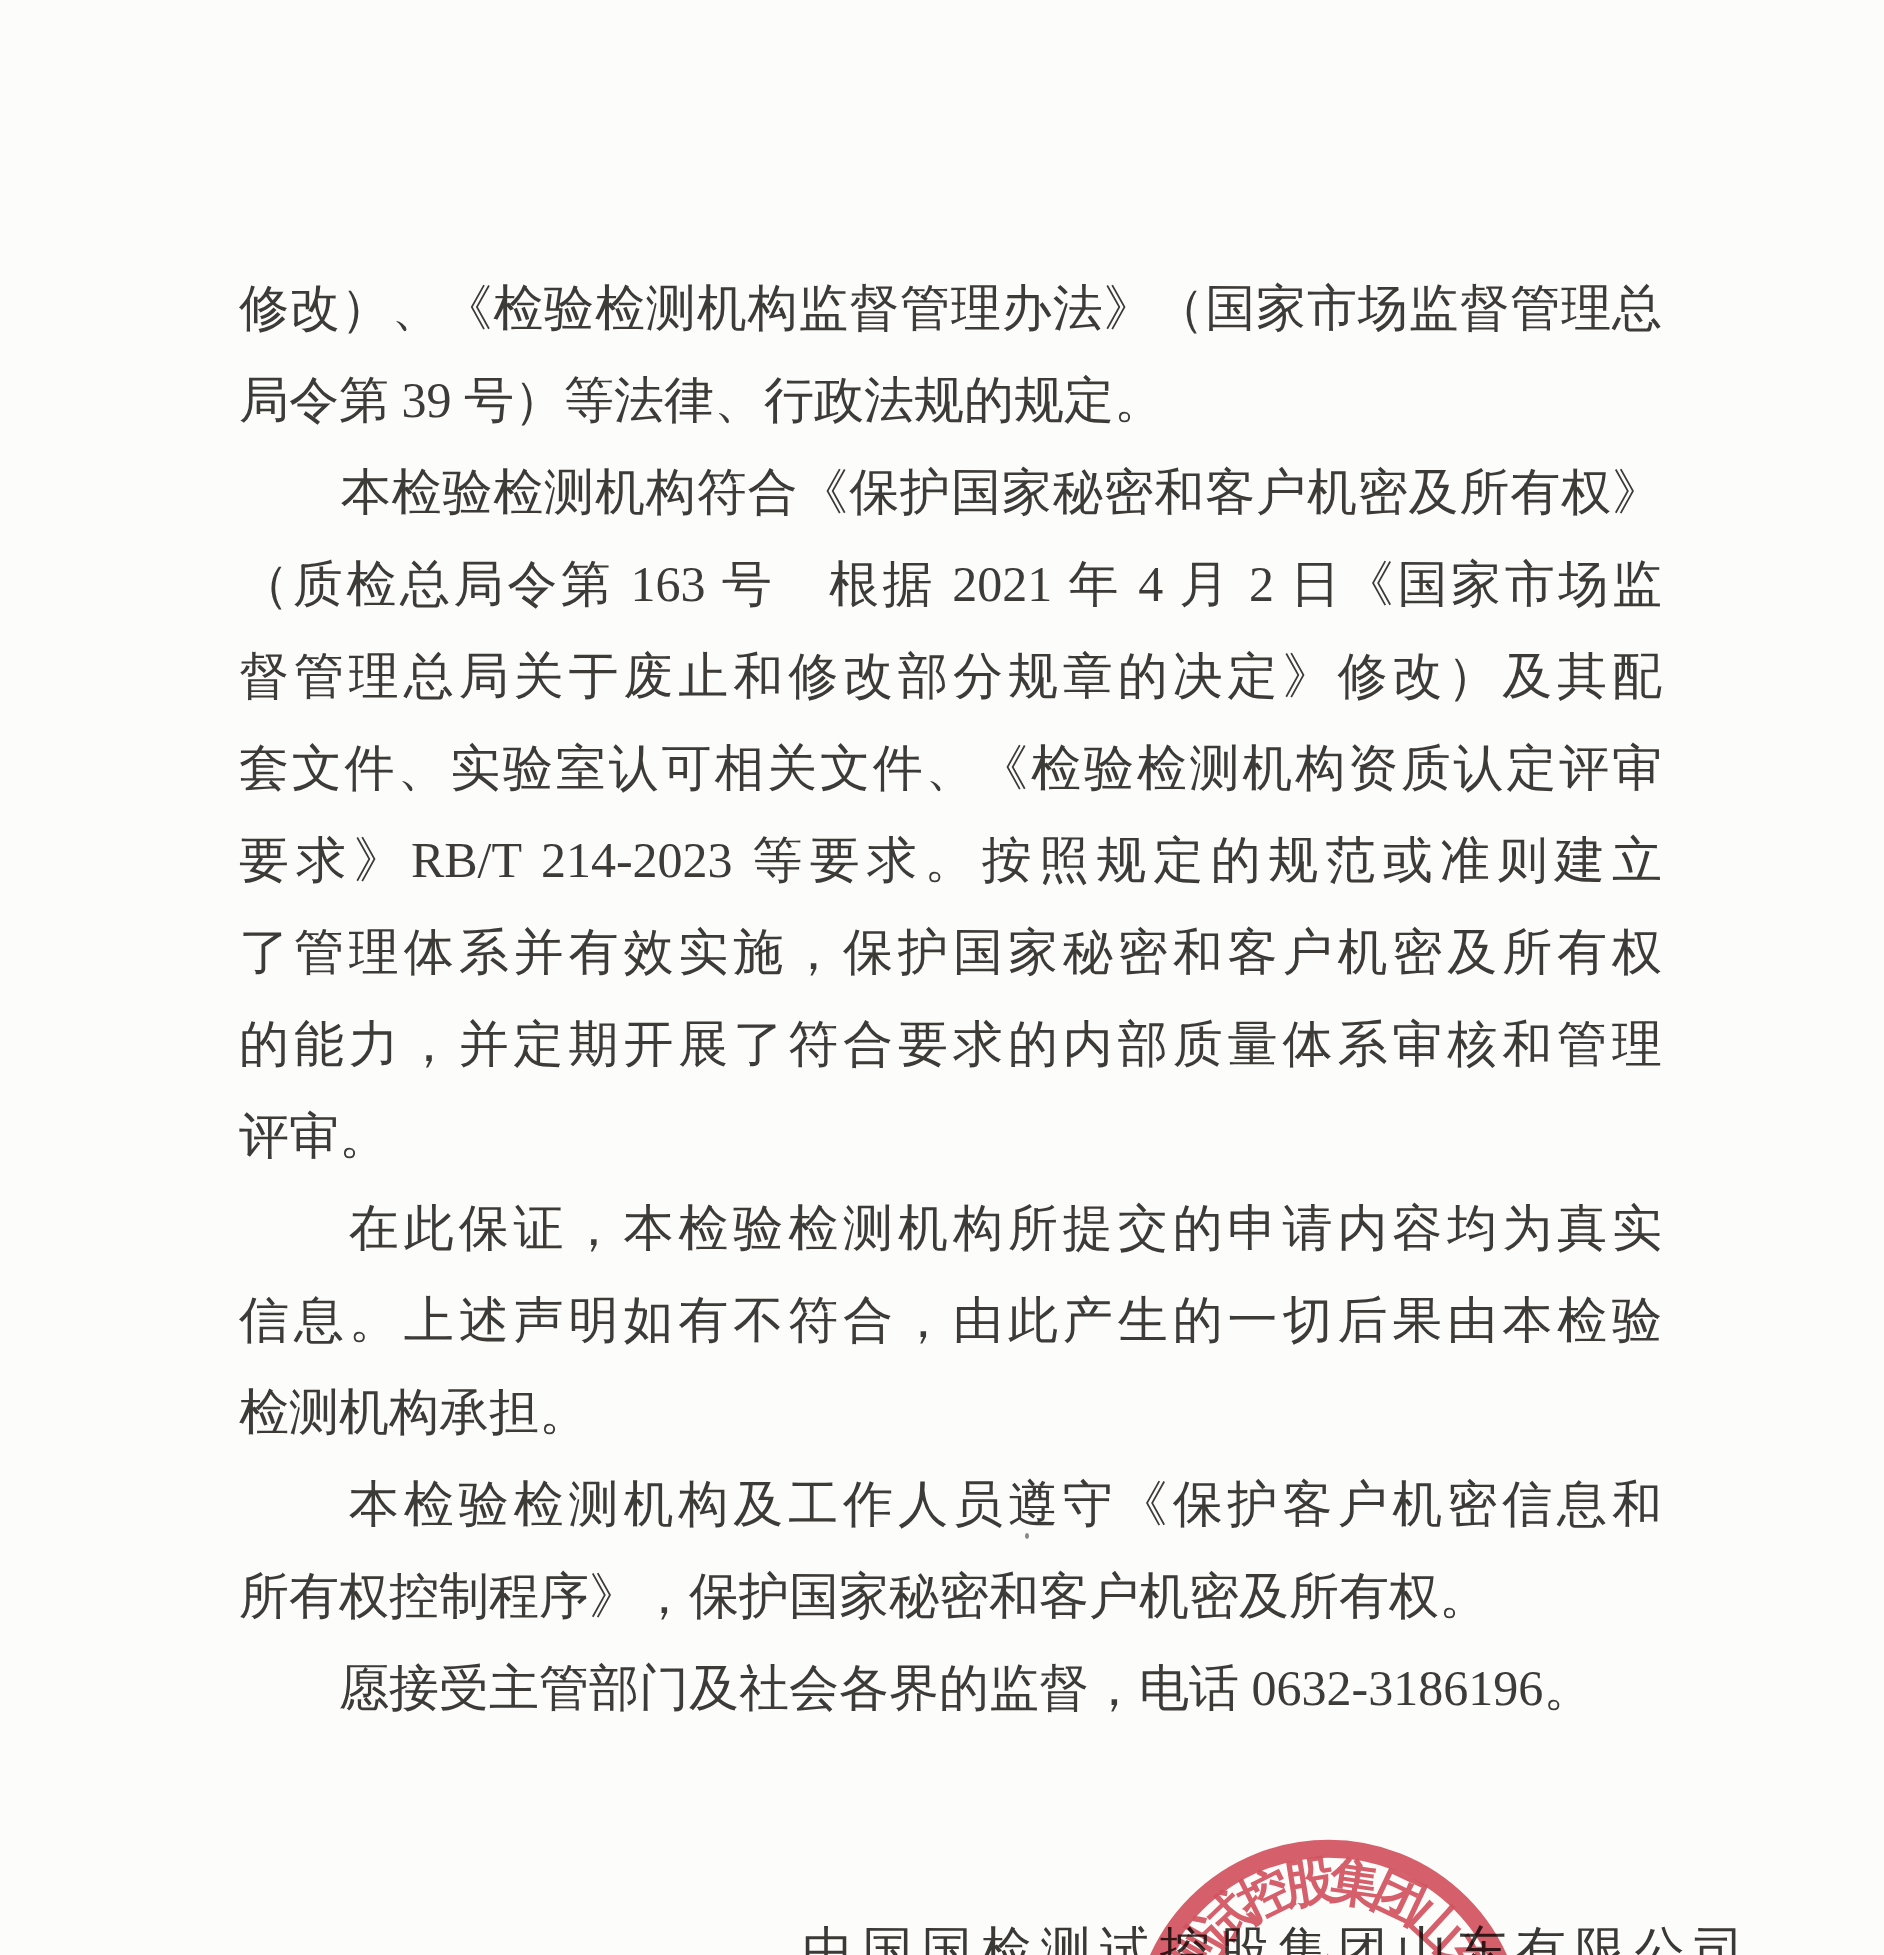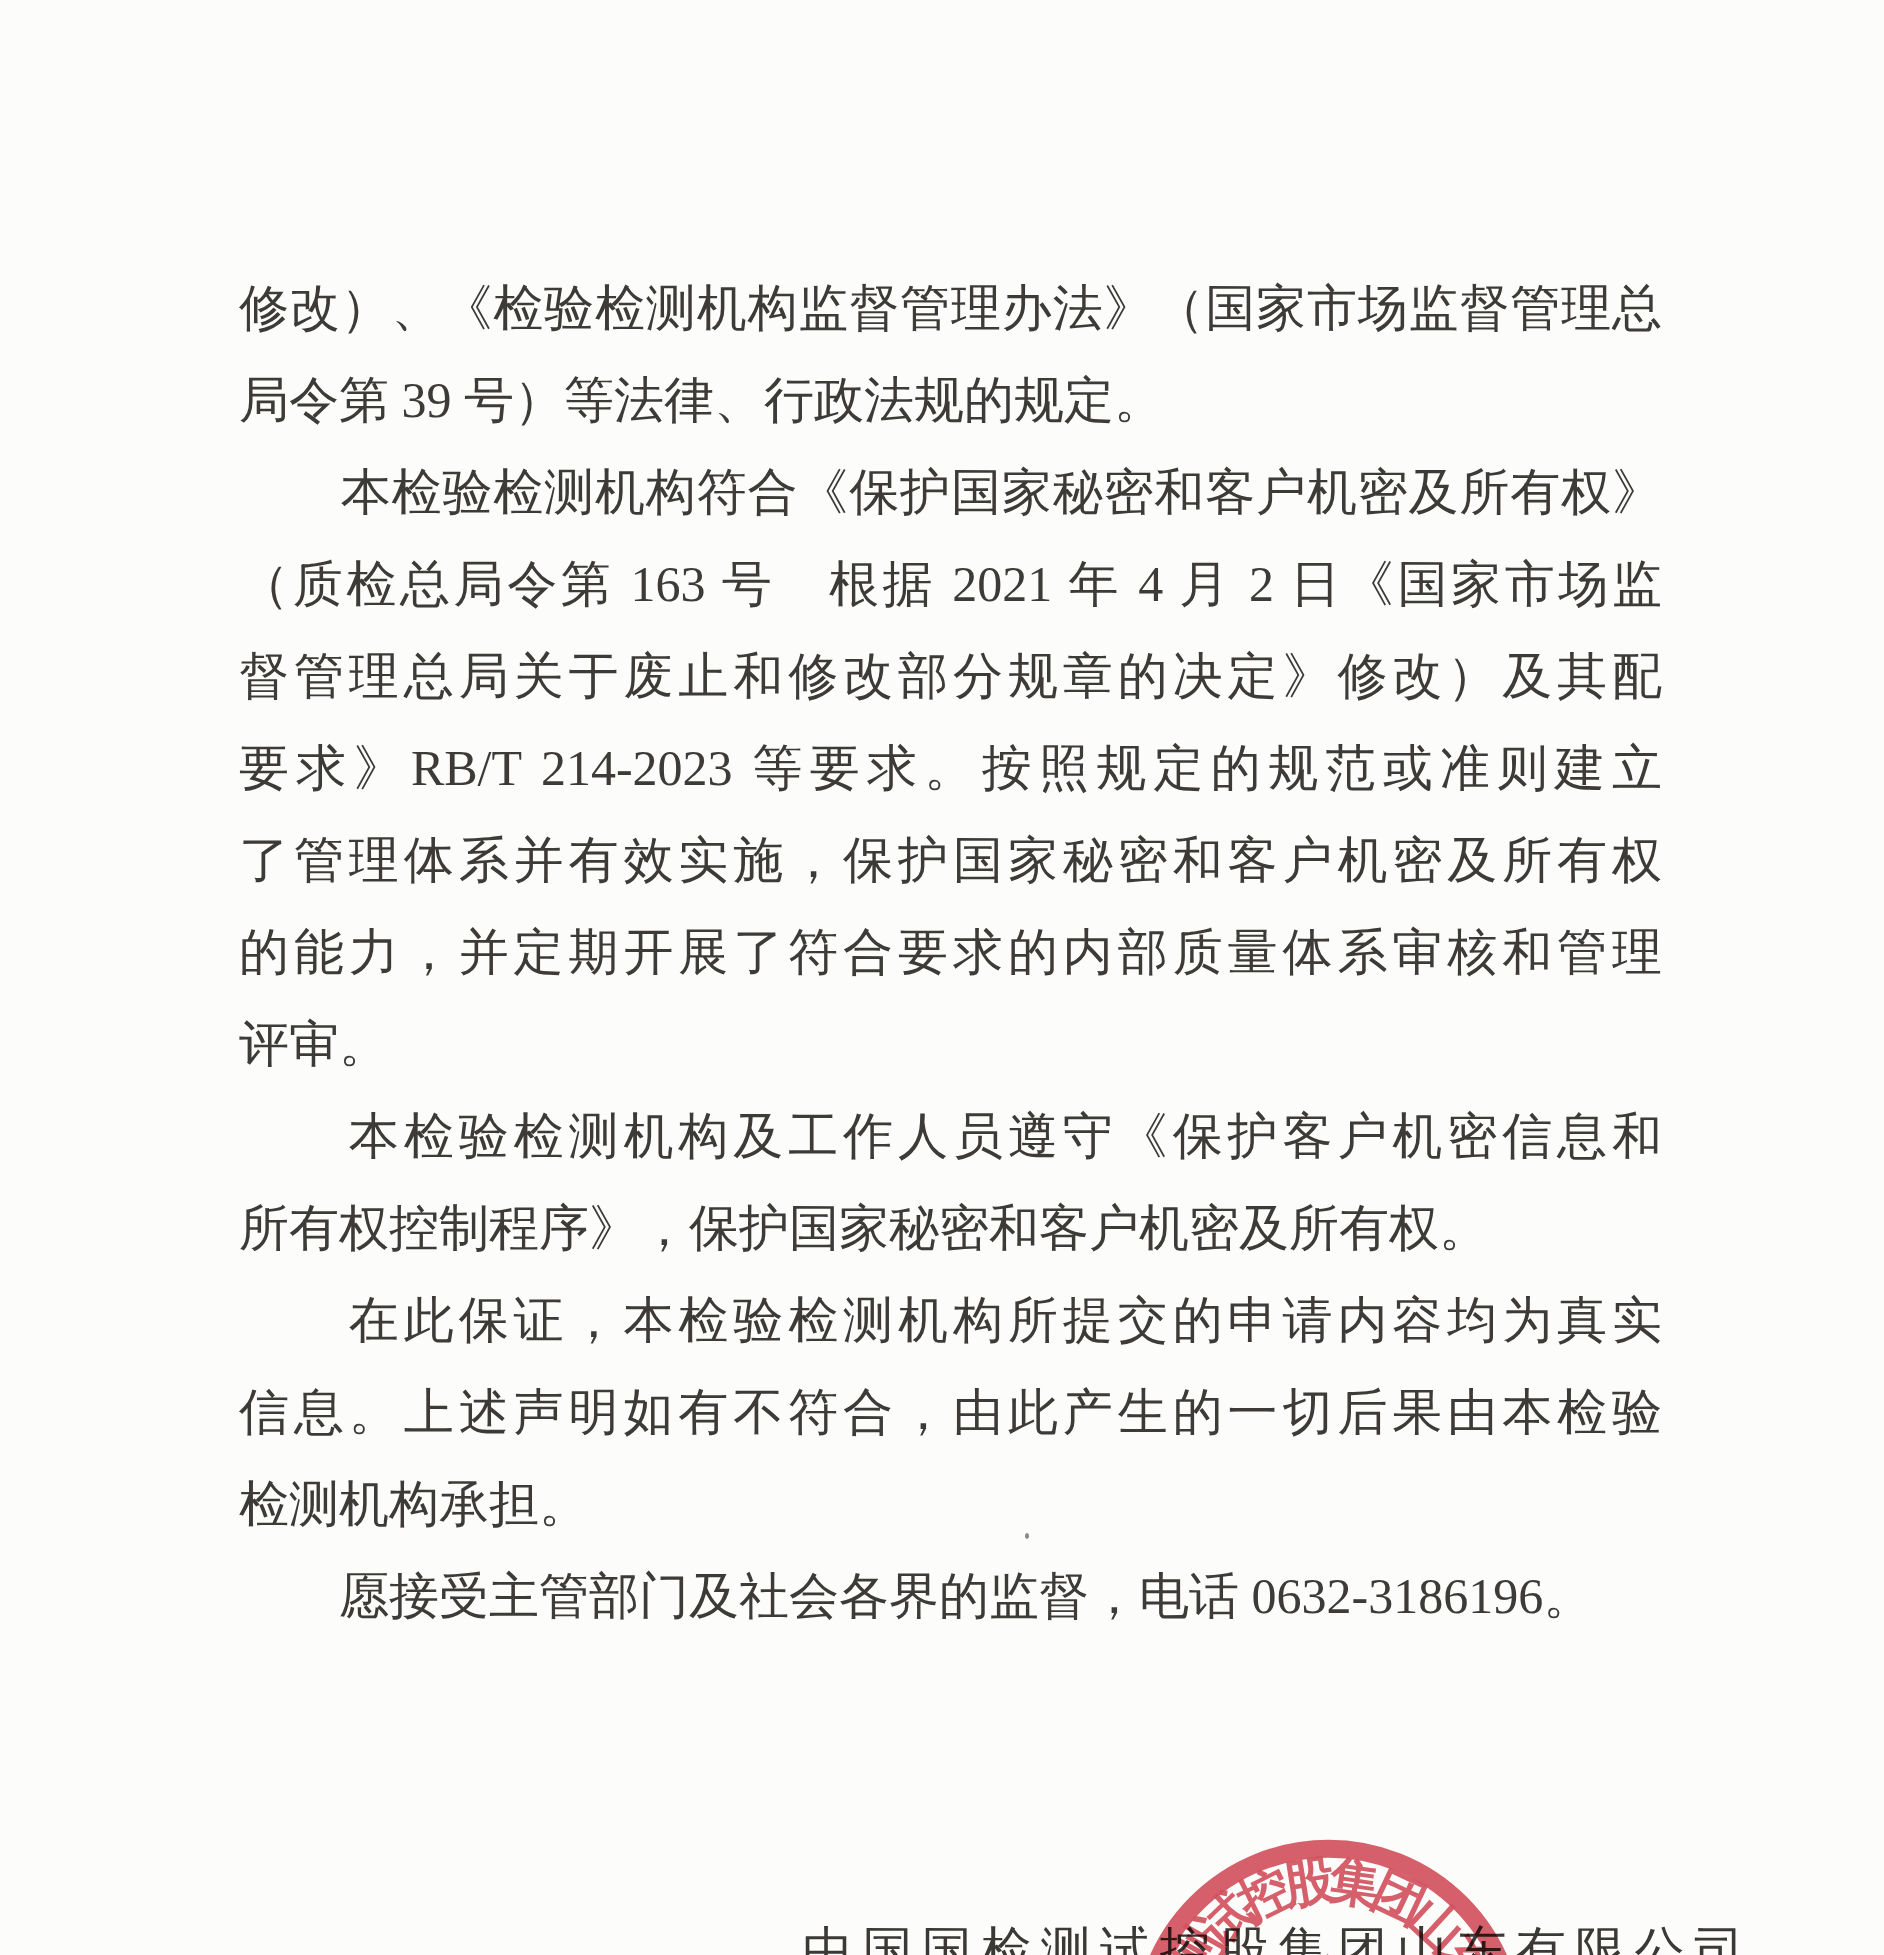--- a/index.html
+++ b/index.html
@@ -40,33 +40,34 @@
 
   <div class="content">
       <div class="para">
         <div class="line fill">修改）、《检验检测机构监督管理办法》（国家市场监督管理总</div>
         <div class="line">局令第 39 号）等法律、行政法规的规定。</div>
       </div>
       <div class="para">
         <div class="line fill">　　本检验检测机构符合《保护国家秘密和客户机密及所有权》</div>
         <div class="line fill">（质检总局令第 163 号　根据 2021 年 4 月 2 日《国家市场监</div>
         <div class="line fill">督管理总局关于废止和修改部分规章的决定》修改）及其配</div>
+        <div class="line fill">套文件、实验室认可相关文件、《检验检测机构资质认定评审</div>
         <div class="line fill">要求》RB/T 214-2023 等要求。按照规定的规范或准则建立</div>
         <div class="line fill">了管理体系并有效实施，保护国家秘密和客户机密及所有权</div>
         <div class="line fill">的能力，并定期开展了符合要求的内部质量体系审核和管理</div>
         <div class="line">评审。</div>
       </div>
       <div class="para">
-        <div class="line fill">　　本检验检测机构及工作人员遵守《保护客户机密信息和</div>
-        <div class="line">所有权控制程序》，保护国家秘密和客户机密及所有权。</div>
-      </div>
-      <div class="para">
         <div class="line fill">　　在此保证，本检验检测机构所提交的申请内容均为真实</div>
         <div class="line fill">信息。上述声明如有不符合，由此产生的一切后果由本检验</div>
         <div class="line">检测机构承担。</div>
+      </div>
+      <div class="para">
+        <div class="line fill">　　本检验检测机构及工作人员遵守《保护客户机密信息和</div>
+        <div class="line">所有权控制程序》，保护国家秘密和客户机密及所有权。</div>
       </div>
       <div class="para">
         <div class="line">　　愿接受主管部门及社会各界的监督，电话 0632-3186196。</div>
       </div>
     </div>
 
   <div class="company-line">中国国检测试控股集团山东有限公司</div>
 
   <svg class="seal-svg" viewBox="0 0 1060 1060">
     <defs>

